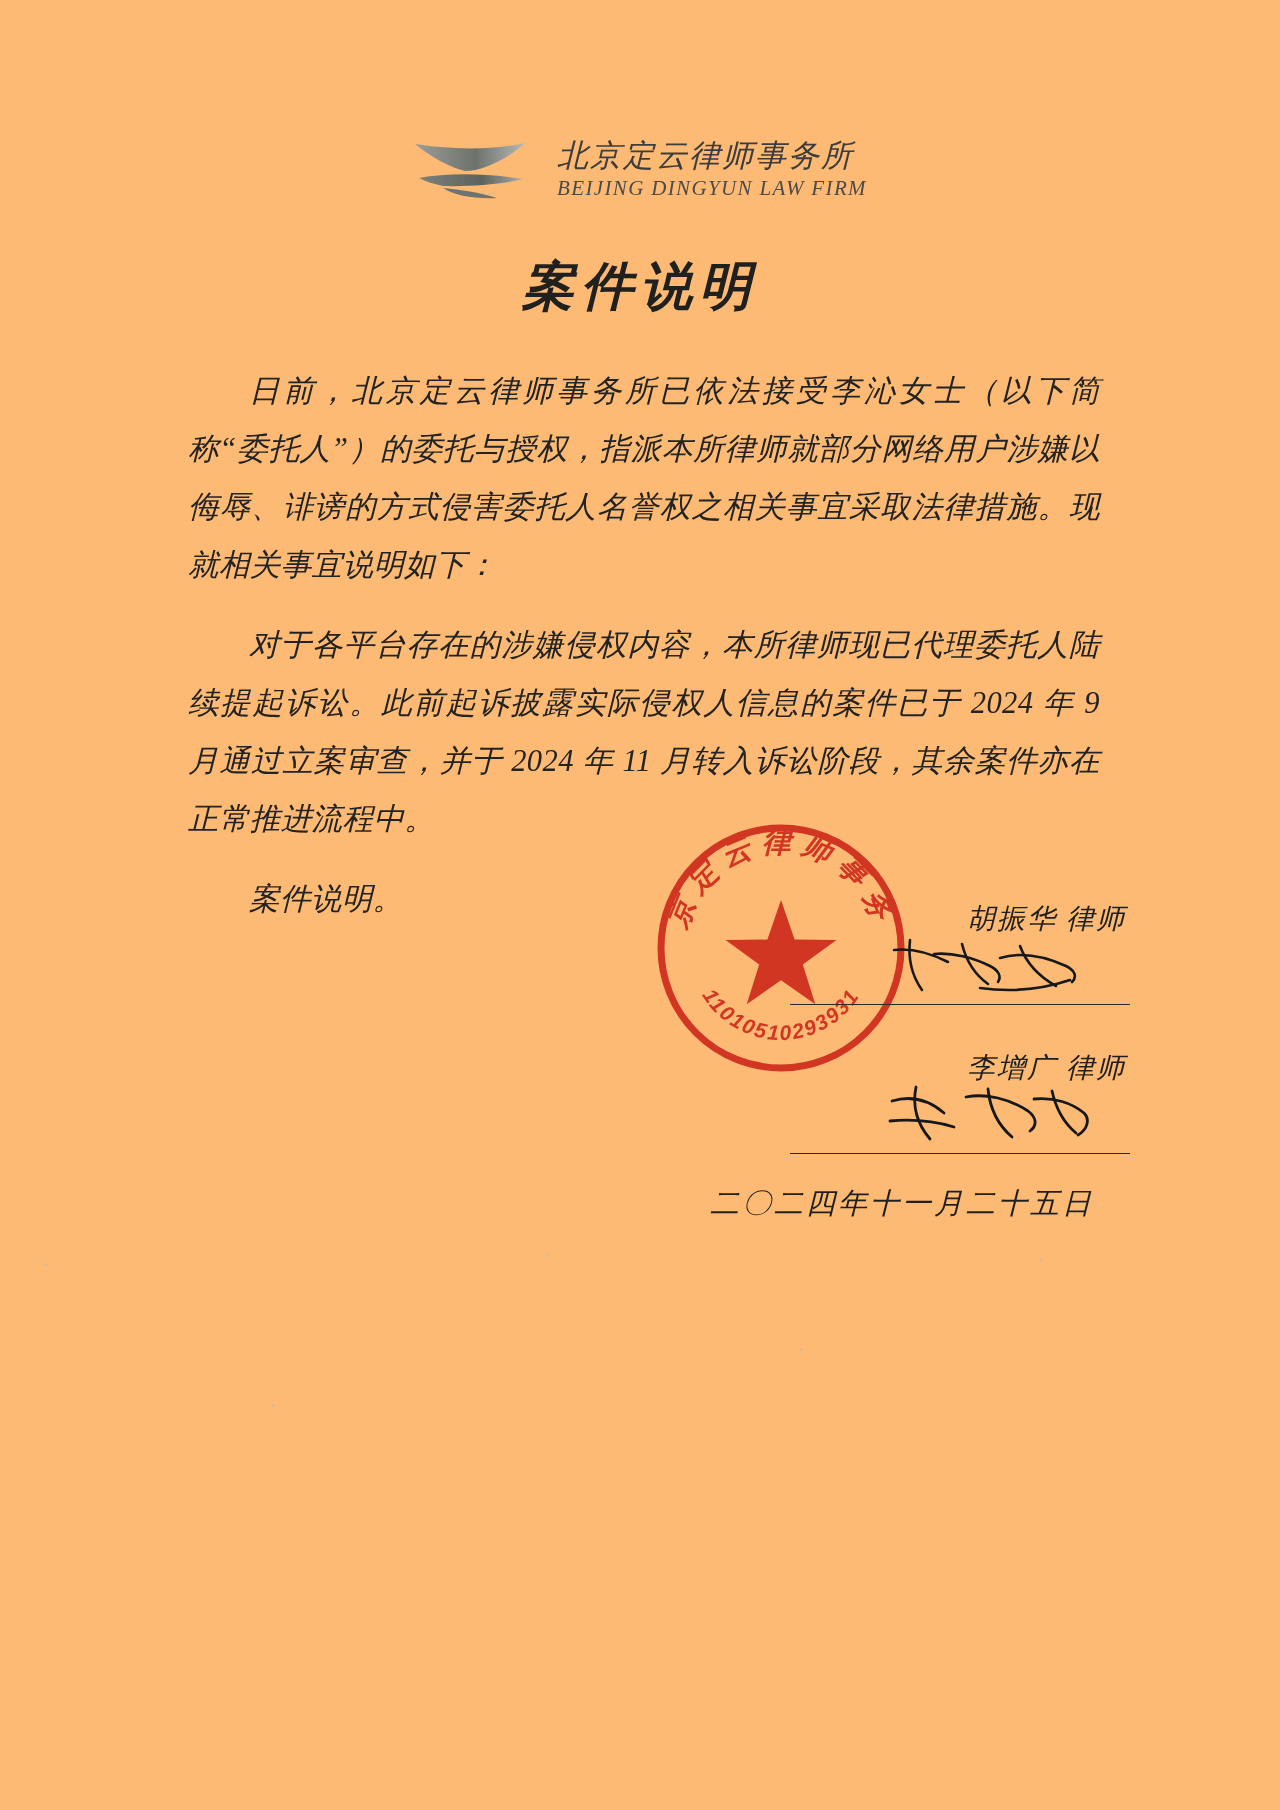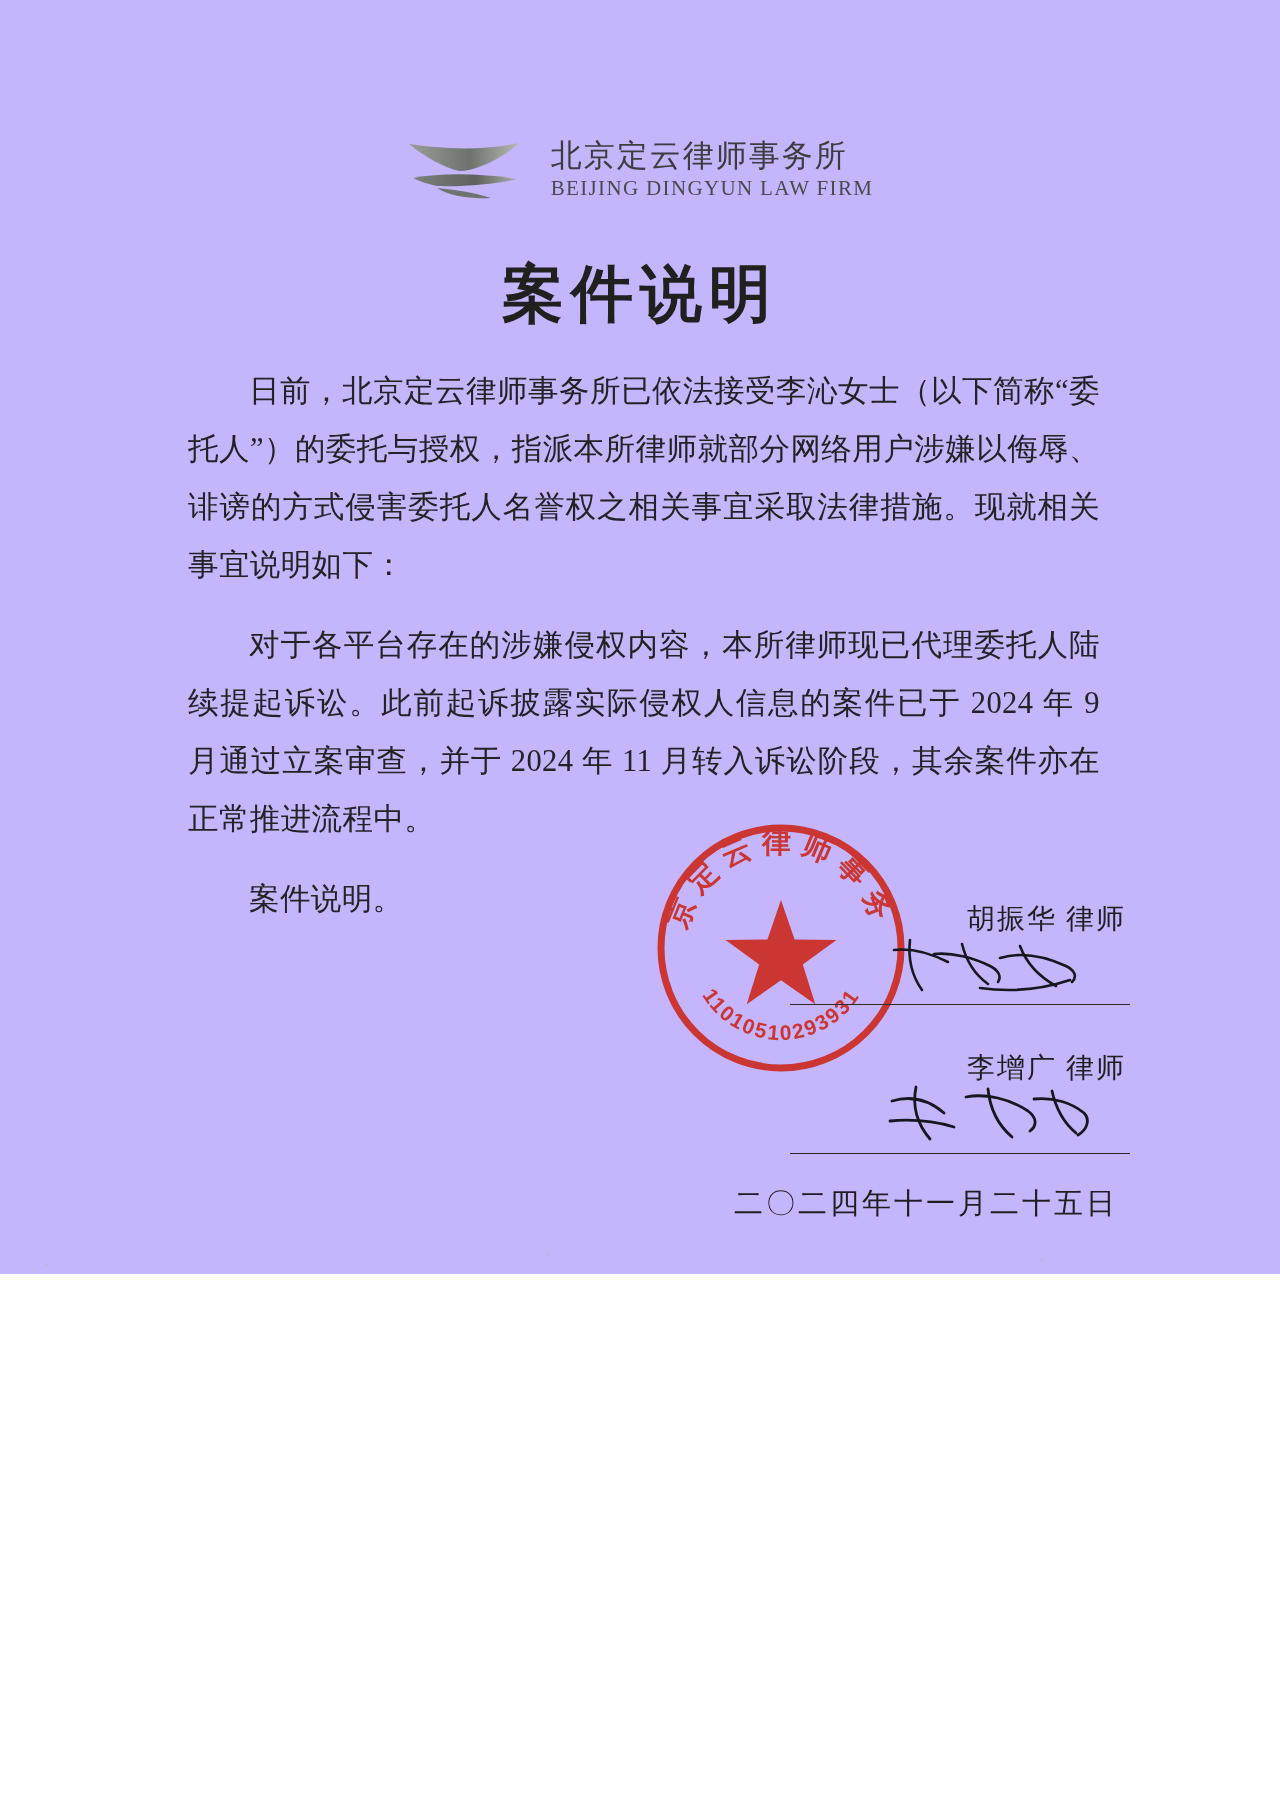--- a/index.html
+++ b/index.html
@@ -3,25 +3,26 @@
 <meta charset="utf-8">
 <style>
   html, body {
     margin: 0;
     padding: 0;
     background: #ffffff;
   }
   .page {
     position: relative;
     width: 1280px;
-    height: 1274px;
-    background: #c4b5fd;
+    height: 1810px;
+    background: #fdba74;
     overflow: hidden;
     font-family: "Liberation Serif", "DejaVu Serif", serif;
     color: #1c1c1c;
+    font-style: italic;
   }
   
   .speck {
     position: absolute;
     width: 3px;
     height: 3px;
     background: #b9b9b9;
     border-radius: 50%;
     opacity: .55;
   }
@@ -67,21 +68,21 @@
     white-space: nowrap;
   }
 
   
   .doc-title {
     position: absolute;
     top: 252px;
     left: 0;
     width: 100%;
     text-align: center;
-    font-size: 62px;
+    font-size: 52px;
     font-weight: bold;
     letter-spacing: 7px;
     color: #20211f;
     font-family: "Liberation Serif", "DejaVu Serif", serif;
   }
 
   
   .body-wrap {
     position: absolute;
     top: 362px;
@@ -137,21 +138,21 @@
     border: 0;
     border-top: 1.6px solid #2a2a2a;
     margin: 0 0 0 auto;
     width: 340px;
   }
   .sig-date {
     margin-top: 30px;
     font-size: 29px;
     letter-spacing: 3px;
     color: #1f1f1f;
-    text-align: right;
+    text-align: left;
     padding-right: 12px;
     font-family: "Liberation Serif", "DejaVu Serif", serif;
   }
 </style>
 </head>
 <body>
 
 <div class="page">
 
   <div class="speck" style="left:45px; top:1263px;"></div>

